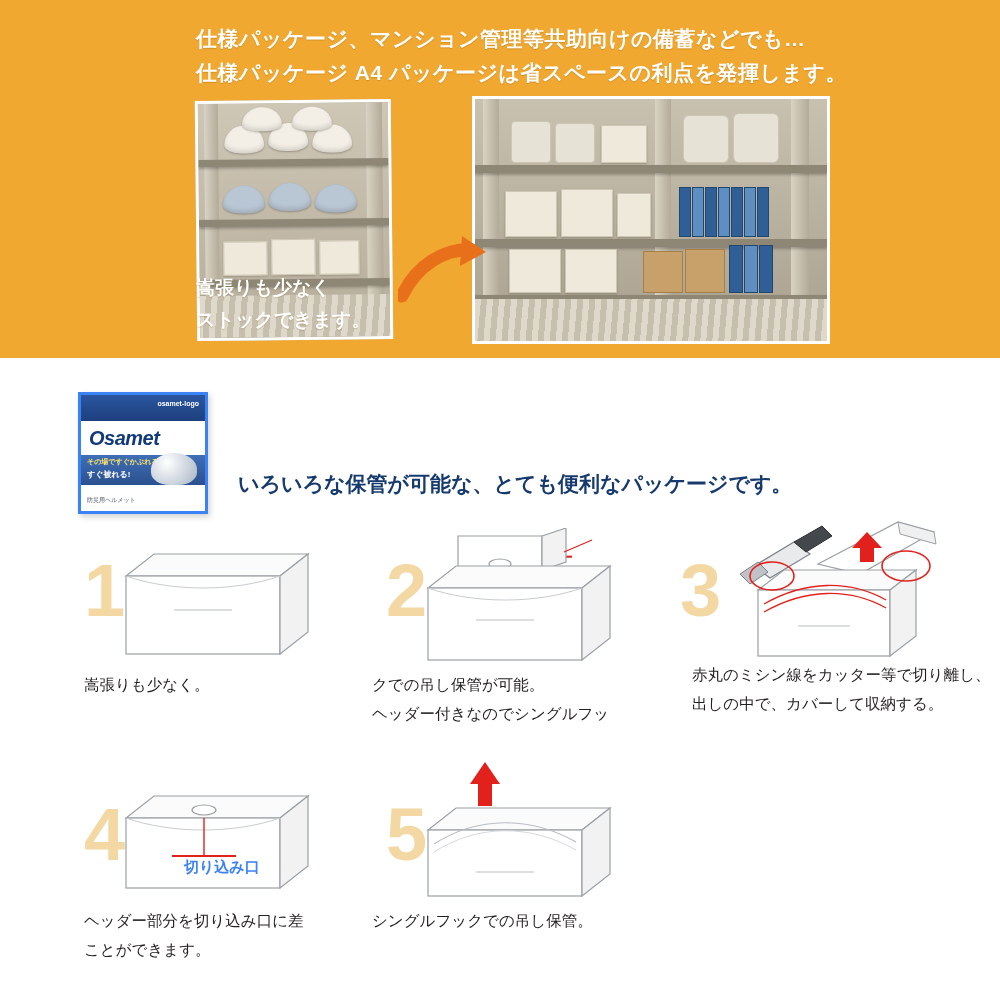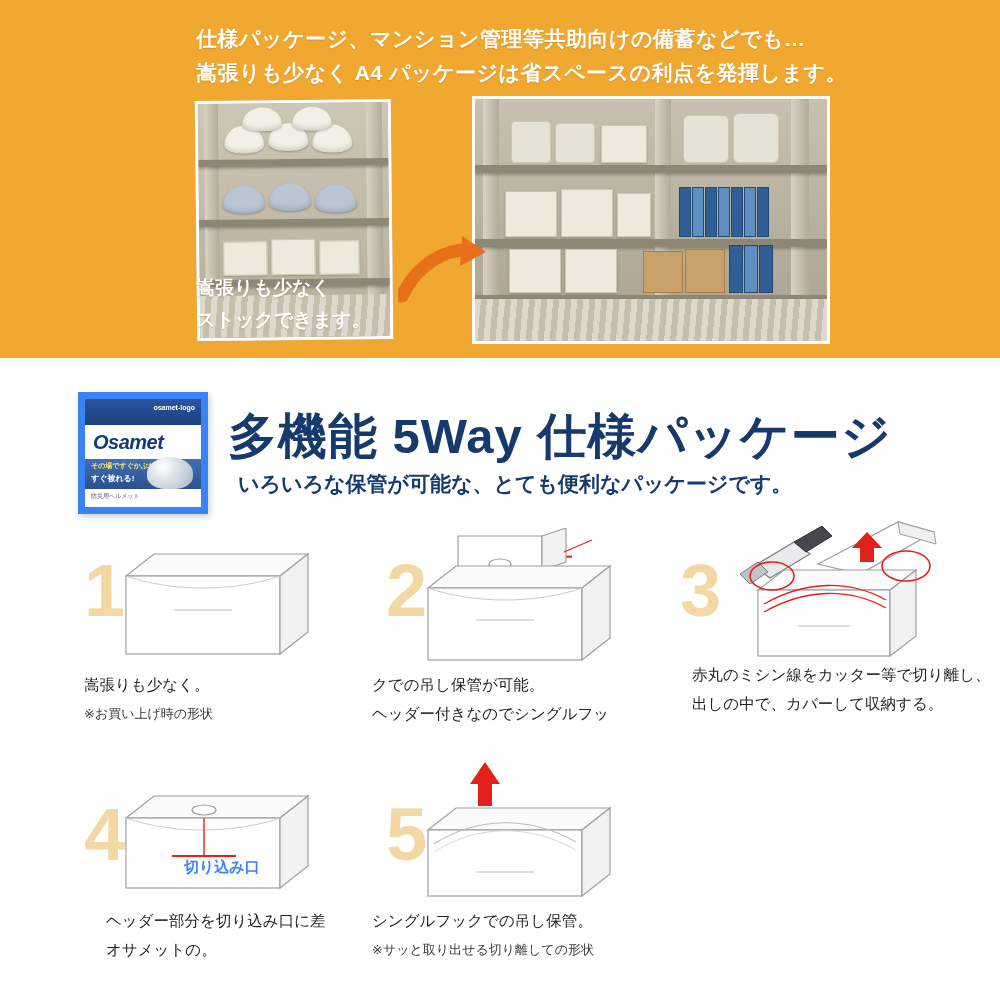--- a/index.html
+++ b/index.html
@@ -124,21 +124,21 @@
     width: 1000px; height: 642px;
     background: #ffffff;
   }
 
   
   .pkg {
     position: absolute;
     left: 78px; top: 34px;
     width: 130px; height: 122px;
     background: #ffffff;
-    border: 7px solid #3b82f6;
+    border: 3px solid #3b82f6;
     box-shadow: 2px 3px 6px rgba(0,0,0,.18);
   }
   .pkg-top {
     position: absolute; left: 0; top: 0; right: 0; height: 26px;
     background: linear-gradient(#2a56a0,#1d3f7d);
   }
   .pkg-logo-sm {
     position: absolute; right: 6px; top: 5px;
     color: #ffffff; font-size: 7px; font-weight: bold;
   }
@@ -222,21 +222,21 @@
 </style>
 </head>
 <body>
 
 <div id="page">
 
   <div class="top-panel">
 
     <div class="top-headline">
       <span>仕様パッケージ、マンション管理等共助向けの備蓄などでも…</span>
-      <span class="l2">嵩張りも少なく A4 パッケージは省スペースの利点を発揮します。</span>
+      <span class="l2">仕様パッケージ A4 パッケージは省スペースの利点を発揮します。</span>
     </div>
 
     <div class="photo photo-left">
       <div class="shelfbg sbg-l"></div>
       <div class="post" style="left:6px;width:14px;"></div>
       <div class="post" style="left:168px;width:16px;"></div>
       <div class="shelf-board" style="top:56px;height:7px;"></div>
       <div class="shelf-board" style="top:116px;height:7px;"></div>
       <div class="shelf-board" style="top:176px;height:7px;"></div>
 
@@ -309,34 +309,32 @@
       <div class="pkg-top"></div>
       <div class="pkg-logo-sm">osamet-logo</div>
       <div class="pkg-brand">Osamet</div>
       <div class="pkg-band"></div>
       <div class="pkg-band-text">その場ですぐかぶれる!</div>
       <div class="pkg-band-text2">すぐ被れる!</div>
       <div class="pkg-prod"></div>
       <div class="pkg-foot">防災用ヘルメット</div>
     </div>
 
-    <div class="title-main">多機能 5Way 仕様パッケージ</div>
     <div class="title-sub">いろいろな保管が可能な、とても便利なパッケージです。</div>
 
     <div class="step-num" style="left:84px; top:196px;">1</div>
     <svg class="boxfig" style="left:112px; top:190px;" width="200" height="120" viewBox="0 0 200 120">
       <polygon points="14,28 42,6 196,6 168,28" fill="#fbfbfb" stroke="#9aa0a6" stroke-width="1.2"></polygon>
       <rect x="14" y="28" width="154" height="78" fill="#ffffff" stroke="#9aa0a6" stroke-width="1.2"></rect>
       <polygon points="168,28 196,6 196,84 168,106" fill="#f2f2f2" stroke="#9aa0a6" stroke-width="1.2"></polygon>
       <path d="M14 28 C 60 44, 122 44, 168 28" fill="none" stroke="#c8ccd0" stroke-width="1"></path>
       <line x1="62" y1="62" x2="120" y2="62" stroke="#b9bec4" stroke-width="1.2"></line>
     </svg>
     <div class="step-text" style="left:84px; top:312px; width:250px;">
       <div>嵩張りも少なく。</div>
-      <div class="step-note">※お買い上げ時の形状</div>
     </div>
 
     <div class="step-num" style="left:386px; top:196px;">2</div>
     <div class="label-header" style="left:516px; top:158px;margin-top:33px;">ヘッダー</div>
     <svg class="boxfig" style="left:414px; top:170px;" width="210" height="140" viewBox="0 0 210 140">
 
       <polygon points="44,8 128,8 128,42 44,42" fill="#ffffff" stroke="#9aa0a6" stroke-width="1.2"></polygon>
       <polygon points="128,8 152,0 152,34 128,42" fill="#f2f2f2" stroke="#9aa0a6" stroke-width="1.2"></polygon>
       <ellipse cx="86" cy="36" rx="11" ry="5" fill="#ffffff" stroke="#9aa0a6" stroke-width="1.2"></ellipse>
 
@@ -383,36 +381,35 @@
     <svg class="boxfig" style="left:112px; top:420px;" width="200" height="130" viewBox="0 0 200 130">
       <polygon points="14,40 42,18 196,18 168,40" fill="#fbfbfb" stroke="#9aa0a6" stroke-width="1.2"></polygon>
       <rect x="14" y="40" width="154" height="70" fill="#ffffff" stroke="#9aa0a6" stroke-width="1.2"></rect>
       <polygon points="168,40 196,18 196,88 168,110" fill="#f2f2f2" stroke="#9aa0a6" stroke-width="1.2"></polygon>
       <path d="M14 40 C 60 56, 122 56, 168 40" fill="none" stroke="#c8ccd0" stroke-width="1"></path>
       <ellipse cx="92" cy="32" rx="12" ry="5" fill="#ffffff" stroke="#9aa0a6" stroke-width="1.2"></ellipse>
       <line x1="92" y1="40" x2="92" y2="78" stroke="#e2211c" stroke-width="1.4"></line>
       <line x1="60" y1="78" x2="124" y2="78" stroke="#e2211c" stroke-width="2"></line>
     </svg>
     <div class="label-cut" style="left:184px; top:500px;">切り込み口</div>
-    <div class="step-text" style="left:84px; top:548px; width:260px;margin-left:22px;">
+    <div class="step-text" style="left:84px; top:548px; width:260px;">
       <div>ヘッダー部分を切り込み口に差</div>
-      <div>オサメットの。</div>
+      <div>ことができます。</div>
     </div>
 
     <div class="step-num" style="left:386px; top:440px;">5</div>
     <svg class="boxfig" style="left:414px; top:400px;" width="210" height="150" viewBox="0 0 210 150">
 
       <polygon points="64,48 78,48 78,26 86,26 71,4 56,26 64,26" fill="#e2211c"></polygon>
 
       <polygon points="14,72 42,50 196,50 168,72" fill="#fbfbfb" stroke="#9aa0a6" stroke-width="1.2"></polygon>
       <rect x="14" y="72" width="154" height="66" fill="#ffffff" stroke="#9aa0a6" stroke-width="1.2"></rect>
       <polygon points="168,72 196,50 196,116 168,138" fill="#f2f2f2" stroke="#9aa0a6" stroke-width="1.2"></polygon>
       <path d="M20 86 C 64 58, 116 58, 162 84" fill="none" stroke="#b9bec4" stroke-width="1.2"></path>
       <path d="M20 94 C 64 66, 116 66, 162 92" fill="none" stroke="#d4d8dc" stroke-width="1"></path>
       <line x1="62" y1="114" x2="120" y2="114" stroke="#b9bec4" stroke-width="1.2"></line>
     </svg>
     <div class="step-text" style="left:372px; top:548px; width:300px;">
       <div>シングルフックでの吊し保管。</div>
-      <div class="step-note">※サッと取り出せる切り離しての形状</div>
     </div>
 
   </div>
 </div>
 
 </body></html>

